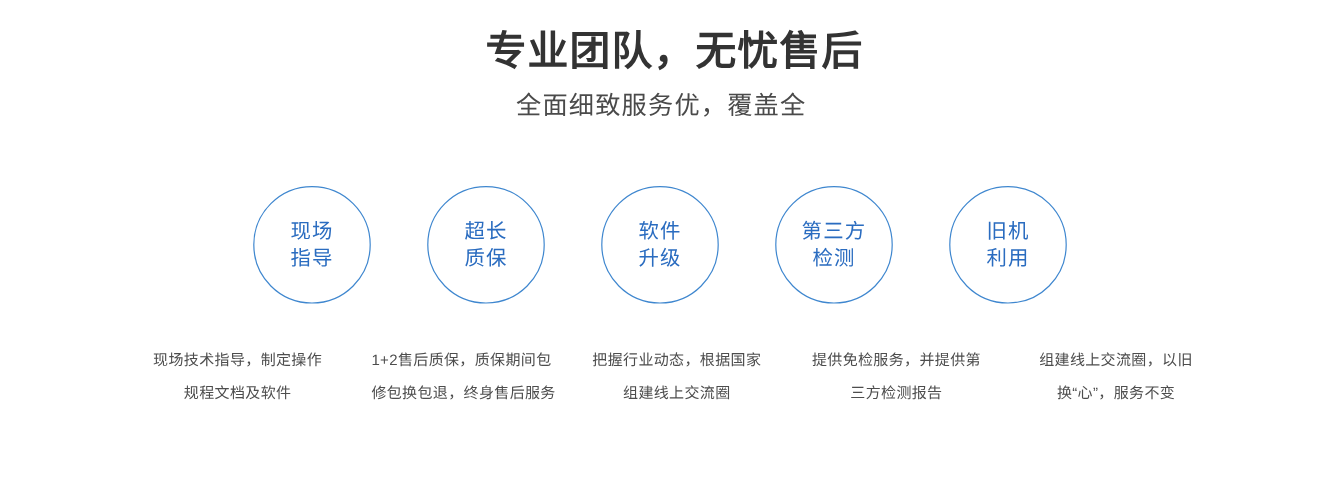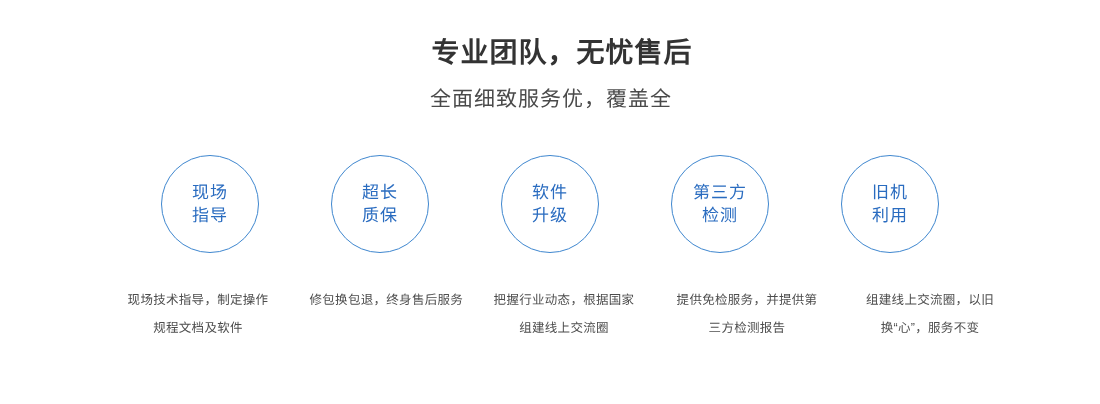--- a/index.html
+++ b/index.html
@@ -23,47 +23,47 @@
     box-sizing: border-box;
   }
 
   
   .heading-block {
     width: 100%;
     text-align: center;
     padding-top: 26px;
   }
   .main-title {
-    font-size: 28px;
+    font-size: 34px;
     font-weight: bold;
     color: #333333;
     letter-spacing: 1px;
     line-height: 34px;
-    margin: 10px;
+    margin: 0;
     padding-left: 24px;
   }
   .sub-title {
     font-size: 21px;
     font-weight: normal;
     color: #4a4a4a;
     letter-spacing: 1px;
     line-height: 30px;
     margin: 14px 0 0 2px;
   }
 
   
   .features-row {
     position: absolute;
     top: 155px;
     left: 0;
     width: 1100px;
     display: flex;
     justify-content: center;
     align-items: flex-start;
-    gap: 70px;
+    gap: 45px;
   }
   .feature-item {
     width: 100px;
     display: flex;
     flex-direction: column;
     align-items: center;
   }
   .feature-circle {
     width: 98px;
     height: 98px;
@@ -160,20 +160,21 @@
   </div>
 
   <div class="descriptions-row">
 
     <div class="feature-desc">
       <span class="feature-desc-line">现场技术指导，制定操作</span>
       <span class="feature-desc-line">规程文档及软件</span>
     </div>
 
     <div class="feature-desc">
+      <span class="feature-desc-line">1+2售后质保，质保期间包</span>
       <span class="feature-desc-line">修包换包退，终身售后服务</span>
     </div>
 
     <div class="feature-desc">
       <span class="feature-desc-line">把握行业动态，根据国家</span>
       <span class="feature-desc-line">组建线上交流圈</span>
     </div>
 
     <div class="feature-desc">
       <span class="feature-desc-line">提供免检服务，并提供第</span>

